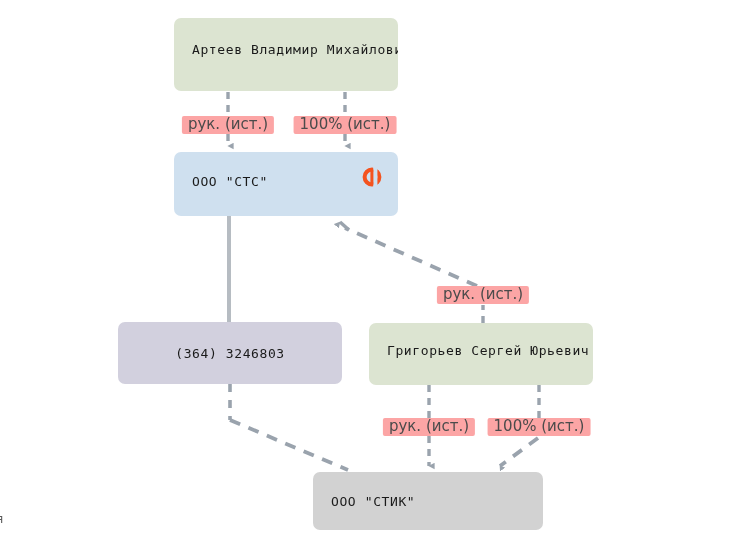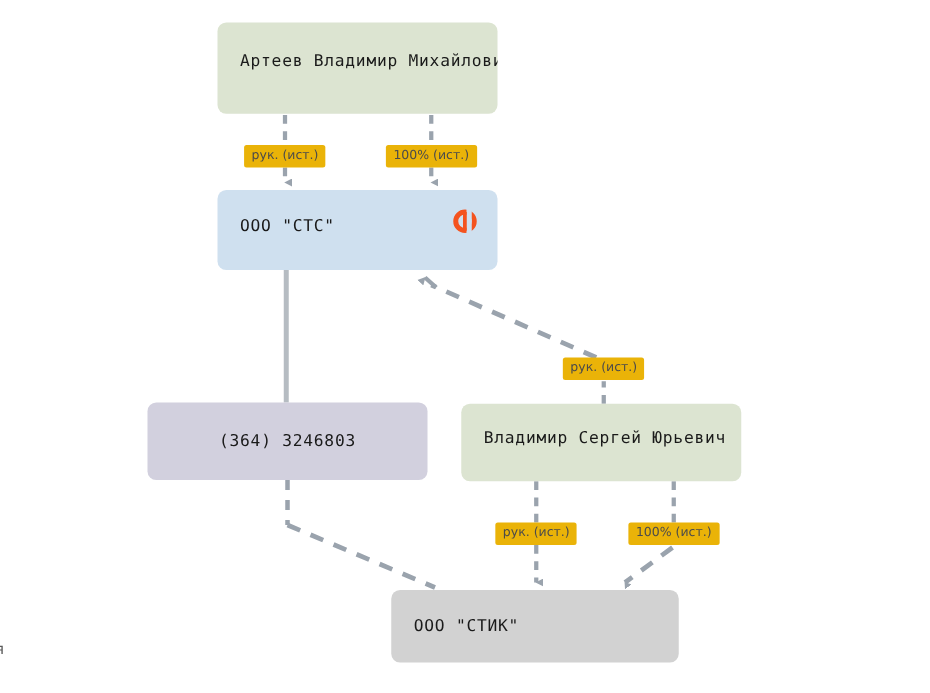--- a/index.html
+++ b/index.html
@@ -42,24 +42,24 @@
   .node.phone .node-label{ padding:0; }
 
   .node-badge{
     position:absolute;
     right:14px;top:13px;
     width:24px;height:24px;
   }
 
   .edge-label{
     position:absolute;
-    background:#eab308;
+    background:#fca5a5;
     color:#4b4b4b;
     font-family:"DejaVu Sans","Liberation Sans",sans-serif;
-    font-size:10px;
+    font-size:15px;
     padding:3px 6px 4px 6px;
     border-radius:2px;
     white-space:nowrap;
     transform:translate(-50%,-50%);
     line-height:11px;
   }
   .clipped-text{
     position:absolute;
     font-family:"DejaVu Sans","Liberation Sans",sans-serif;
     font-size:12px;
@@ -135,21 +135,21 @@
         <rect x="10.4" y="4.6" width="3.0" height="15.0" fill="#f4531f"></rect>
       </svg>
     </span>
   </div>
 
   <div class="node phone" style="left:118px;top:322px;width:224px;height:62px;">
     <span class="node-label">(364) 3246803</span>
   </div>
 
   <div class="node person" style="left:369px;top:323px;width:224px;height:62px;">
-    <span class="node-label" style="padding-top:20px;">Владимир  Сергей  Юрьевич</span>
+    <span class="node-label" style="padding-top:20px;">Григорьев  Сергей  Юрьевич</span>
   </div>
 
   <div class="node company-inactive" style="left:313px;top:472px;width:230px;height:58px;">
     <span class="node-label">ООО  "СТИК"</span>
   </div>
 
   <div class="edge-label" style="left:228px;top:125px;">рук. (ист.)</div>
 
   <div class="edge-label" style="left:345px;top:125px;">100% (ист.)</div>
 

